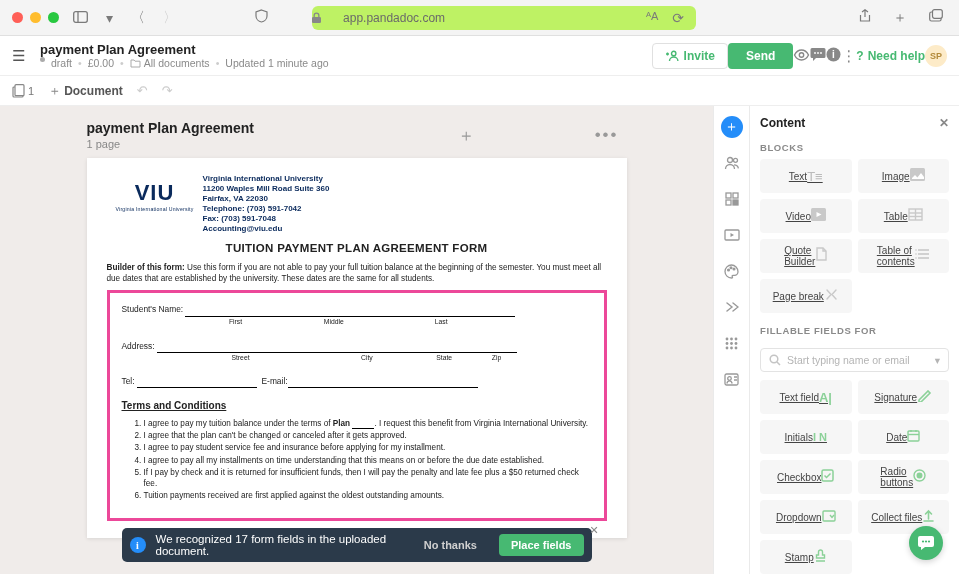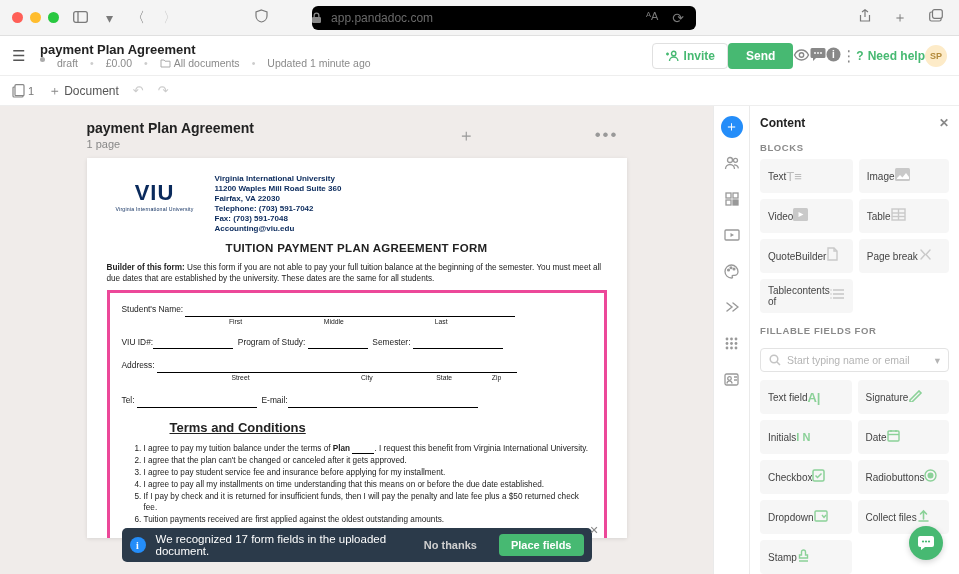--- a/index.html
+++ b/index.html
@@ -4,88 +4,88 @@
 <style>
 * { margin: 0; padding: 0; box-sizing: border-box; font-family: -apple-system, BlinkMacSystemFont, "Segoe UI", Helvetica, Arial, sans-serif; }
 body { width: 959px; height: 574px; overflow: hidden; background: #fff; display: flex; flex-direction: column; }
 
 
 .browser-chrome { height: 36px; background: #f4f4f4; border-bottom: 1px solid #e0e0e0; display: flex; align-items: center; padding: 0 12px; gap: 10px; }
 .traffic-lights { display: flex; gap: 7px; }
 .tl { width: 11px; height: 11px; border-radius: 50%; }
 .tl.red { background: #ff5f57; } .tl.yellow { background: #ffbd2e; } .tl.green { background: #28c840; }
 .chrome-icon { color: #7a7a7a; font-size: 14px; padding: 0 4px; }
-.addr-bar { flex: 0 0 384px; height: 24px; background: #000000; border-radius: 6px; display: flex; align-items: center; justify-content: center; font-size: 12px; color: #6a6a6a; gap: 10px; margin-left: 30px; }
+.addr-bar { flex: 0 0 384px; height: 24px; background: #bef264; border-radius: 6px; display: flex; align-items: center; justify-content: center; font-size: 12px; color: #6a6a6a; gap: 22px; margin-left: 30px; }
 .chrome-right { margin-left: auto; display: flex; gap: 14px; }
 
 
 .header-bar { height: 40px; display: flex; align-items: center; padding: 0 12px; position: relative; border-bottom: 1px solid #eee; }
 .hb-left { display: flex; flex-direction: column; justify-content: center; margin-left: 28px; }
 .hb-title { font-size: 13px; font-weight: 600; color: #222; }
-.hb-meta { font-size: 10.5px; color: #8a8a8a; display: flex; align-items: flex-start; gap: 12px; }
+.hb-meta { font-size: 10.5px; color: #8a8a8a; display: flex; align-items: flex-start; gap: 6px; }
 .hb-meta .dot { width: 5px; height: 5px; background: #aaa; border-radius: 50%; }
 .hb-folder { display: inline-flex; align-items: center; gap: 3px; }
 .hb-sep { color: #ccc; }
 .hamburger { position: absolute; left: 12px; top: 11px; color: #555; font-size: 15px; }
 .hb-right { margin-left: auto; display: flex; align-items: center; }
 .btn-invite { border: 1px solid #e0e0e0; border-radius: 4px; padding: 5px 12px; font-size: 12px; font-weight: 600; color: #47b972; display: flex; align-items: center; gap: 5px; cursor: pointer; background: #fff; }
 .btn-send { background: #47b972; color: #fff; border-radius: 4px; padding: 6px 18px; font-size: 12px; font-weight: 600; cursor: pointer; }
 .hb-icon { color: #888; font-size: 15px; cursor: pointer; }
 .need-help { color: #47b972; font-size: 12px; font-weight: 600; display: flex; align-items: center; gap: 4px; }
 .avatar { width: 22px; height: 22px; border-radius: 50%; background: #fdebc8; color: #b38a3a; font-size: 9px; font-weight: 700; display: flex; align-items: center; justify-content: center; }
 
 
 .toolbar { height: 30px; display: flex; align-items: center; padding: 0 12px; gap: 14px; border-bottom: 1px solid #eee; }
 .tb-icon { color: #888; font-size: 13px; display: flex; align-items: center; gap: 3px; }
 .tb-icon .count { font-size: 11px; color: #777; }
-.tb-doc { font-size: 12px; color: #555; font-weight: 400; }
+.tb-doc { font-size: 12px; color: #555; font-weight: 700; }
 .tb-lighter { color: #ccc; }
 
 
 .main { flex: 1; display: flex; overflow: hidden; background: #f0ecea; position: relative; }
 .canvas-wrap { flex: 1; display: flex; flex-direction: column; align-items: center; padding-top: 14px; overflow: hidden; position: relative; }
 .doc-header { width: 540px; display: flex; align-items: center; justify-content: space-between; margin-bottom: 8px; }
 .doc-titles { display: flex; flex-direction: column; gap: 2px; }
 .doc-title { font-size: 14px; font-weight: 700; color: #222; }
 .doc-pages { font-size: 11px; color: #888; }
 .doc-actions { display: flex; gap: 120px; align-items: center; margin-right: 8px; }
 .doc-act-icon { color: #999; font-size: 17px; }
 
 
 .sheet { width: 540px; height: 380px; background: #fff; box-shadow: 0 1px 4px rgba(0,0,0,.1); padding: 16px 20px; font-size: 9px; color: #222; position: relative; overflow: hidden; font-family: "Times New Roman", serif; }
-.sheet-head { display: flex; gap: 12px; margin-bottom: 8px; }
+.sheet-head { display: flex; margin-bottom: 8px; }
 .logo { width: 96px; height: 44px; display: flex; flex-direction: column; align-items: center; justify-content: center; color: #0a2a5c; }
 .logo .big { font-size: 22px; font-weight: 800; letter-spacing: 1px; }
 .logo .sub { font-size: 5.2px; letter-spacing: .2px; text-align: center; }
 .univ-info { font-size: 8px; font-weight: 700; line-height: 1.25; color: #0a2a5c; }
 .form-title { text-align: center; font-size: 11.5px; font-weight: 800; margin: 6px 0 8px; letter-spacing: .3px; }
 .purpose { font-size: 8.2px; line-height: 1.35; margin-bottom: 6px; }
 .purpose b { font-weight: 800; }
 .form-box { border: 3px solid #ec4899; padding: 10px 12px 16px; font-size: 8.4px; line-height: 1.6; position: relative; }
 .blank-line { display: inline-block; border-bottom: 1px solid #000; vertical-align: bottom; }
 .small-label { display: inline-block; font-size: 6.8px; color: #222; text-align: center; position: relative; top: -2px; }
-.tc-title { font-weight: 800; text-decoration: underline; font-size: 13px; margin-top: 10px; margin-bottom: 4px; margin-left: 48px; }
+.tc-title { font-weight: 800; text-decoration: underline; font-size: 10px; margin-top: 10px; margin-bottom: 4px; }
 .tc-list { padding-left: 22px; font-size: 8.2px; line-height: 1.35; }
 .tc-list li { margin-bottom: 1px; }
 .tc-list li span.inline-plan { font-weight: 700; }
 
 
 .rail { width: 36px; background: #fff; border-left: 1px solid #eaeaea; display: flex; flex-direction: column; align-items: center; padding-top: 10px; gap: 14px; }
 .rail-btn { width: 22px; height: 22px; border-radius: 50%; display: flex; align-items: center; justify-content: center; color: #888; font-size: 13px; cursor: pointer; }
 .rail-btn.plus { background: #248df9; color: #fff; font-size: 14px; }
 
 
 .side-panel { width: 210px; background: #fff; border-left: 1px solid #eaeaea; display: flex; flex-direction: column; padding: 10px 10px 0; overflow: hidden; }
 .sp-head { display: flex; align-items: center; justify-content: space-between; font-size: 12px; font-weight: 700; color: #222; }
 .sp-section { font-size: 9.5px; font-weight: 700; color: #8a8a8a; letter-spacing: .6px; margin: 12px 0 6px; }
 .blocks { display: grid; grid-template-columns: 1fr 1fr; gap: 6px; }
-.block { height: 34px; background: #f6f6f6; border-radius: 4px; display: flex; align-items: center; padding: 0 8px; justify-content: flex-start; font-size: 10px; color: #444; cursor: pointer; }
+.block { height: 34px; background: #f6f6f6; border-radius: 4px; display: flex; align-items: center; padding: 0 8px; justify-content: center; font-size: 10px; color: #444; cursor: pointer; text-decoration: underline; }
 .block .bl-icon { color: #bbb; font-size: 13px; }
 .block.twoline { line-height: 1.1; }
-.block.twoline .bl-label { display: flex; flex-direction: row; }
+.block.twoline .bl-label { display: flex; flex-direction: column; }
 .sp-search { margin-top: 6px; height: 28px; border: 1px solid #e3e3e3; border-radius: 4px; display: flex; align-items: center; padding: 0 8px; font-size: 10.5px; color: #b4b4b4; gap: 6px; }
 .sp-search .chev { margin-left: auto; }
 
 
 .toast { position: absolute; left: 50%; transform: translateX(-50%); bottom: 12px; width: 470px; height: 34px; background: #2b3a4a; border-radius: 5px; display: flex; align-items: center; padding: 0 8px; gap: 10px; color: #fff; font-size: 11.5px; }
 .toast .toast-icon { width: 16px; height: 16px; background: #248df9; border-radius: 50%; color: #fff; display: flex; align-items: center; justify-content: center; font-size: 10px; font-weight: 700; font-family: -apple-system, serif; }
 .toast .toast-msg { flex: 1; }
 .toast .toast-btn { padding: 5px 12px; border-radius: 4px; font-size: 11px; font-weight: 600; cursor: pointer; }
 .toast .btn-no { color: #d0d0d0; }
 .toast .btn-place { background: #47b972; color: #fff; }
@@ -253,25 +253,20 @@
       <div class="form-box">
         <div>
           <span>Student's Name:</span>
           <span class="blank-line" style="width:330px"></span>
         </div>
         <div style="margin-left:68px">
           <span class="small-label" style="width:92px">First</span>
           <span class="small-label" style="width:100px">Middle</span>
           <span class="small-label" style="width:110px">Last</span>
         </div>
-        <div style="margin-top:6px">
-          <span>VIU ID#:</span><span class="blank-line" style="width:80px"></span>
-          &nbsp;<span>Program of Study:</span> <span class="blank-line" style="width:60px"></span>
-          &nbsp;<span>Semester:</span> <span class="blank-line" style="width:90px"></span>
-        </div>
         <div style="margin-top:10px">
           <span>Address:</span>
           <span class="blank-line" style="width:360px"></span>
         </div>
         <div style="margin-left:40px">
           <span class="small-label" style="width:158px">Street</span>
           <span class="small-label" style="width:90px">City</span>
           <span class="small-label" style="width:60px">State</span>
           <span class="small-label" style="width:40px">Zip</span>
         </div>
@@ -395,42 +390,42 @@
             </svg></span>
         </div>
       <div class="block twoline">
           <span class="bl-label">
             <span>Quote</span>
             <span>Builder</span>
           </span>
           <span class="bl-icon"><svg width="12" height="14" viewBox="0 0 12 14" fill="none" stroke="#c9c9c9" stroke-width="1.4">
               <path d="M2 1h6l3 3v9H2z"></path>
               <path d="M8 1v3h3"></path>
-            </svg></span>
-        </div>
-      <div class="block">
-          <span>Page break</span>
-          <span class="bl-icon"><svg width="15" height="13" viewBox="0 0 15 13" fill="none" stroke="#c9c9c9" stroke-width="1.4">
-              <path d="M3 2l4 4.5M3 11l4-4.5M12 2L8 6.5M12 11L8 6.5" stroke-linecap="round"></path>
             </svg></span>
         </div>
       <div class="block twoline">
           <span class="bl-label">
             <span>Table of</span>
             <span>contents</span>
           </span>
           <span class="bl-icon"><svg width="15" height="12" viewBox="0 0 15 12" fill="none" stroke="#c9c9c9" stroke-width="1.6">
               <line x1="3" y1="2" x2="14" y2="2"></line>
               <line x1="3" y1="6" x2="14" y2="6"></line>
               <line x1="3" y1="10" x2="14" y2="10"></line>
               <circle cx="1" cy="2" r=".8" fill="#c9c9c9" stroke="none"></circle>
               <circle cx="1" cy="6" r=".8" fill="#c9c9c9" stroke="none"></circle>
               <circle cx="1" cy="10" r=".8" fill="#c9c9c9" stroke="none"></circle>
             </svg></span>
         </div>
+      <div class="block">
+          <span>Page break</span>
+          <span class="bl-icon"><svg width="15" height="13" viewBox="0 0 15 13" fill="none" stroke="#c9c9c9" stroke-width="1.4">
+              <path d="M3 2l4 4.5M3 11l4-4.5M12 2L8 6.5M12 11L8 6.5" stroke-linecap="round"></path>
+            </svg></span>
+        </div>
     </div>
 
     <div class="sp-section">FILLABLE FIELDS FOR</div>
     <div class="sp-search">
       <svg width="12" height="12" viewBox="0 0 12 12" fill="none" stroke="#c4c4c4" stroke-width="1.5">
           <circle cx="5" cy="5" r="3.8"></circle>
           <line x1="8" y1="8" x2="11" y2="11"></line>
         </svg>
       <span>Start typing name or email</span>
       <span class="chev">▾</span>

